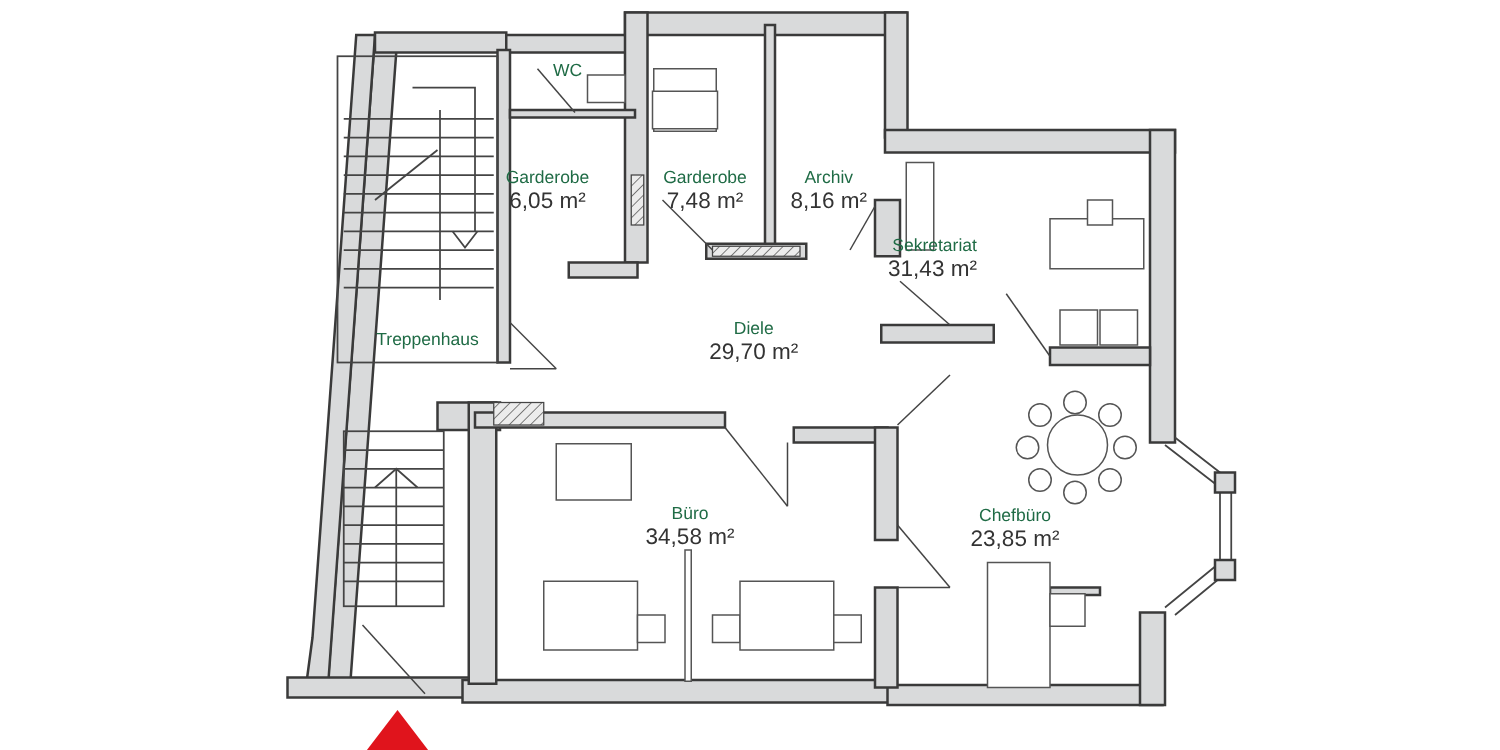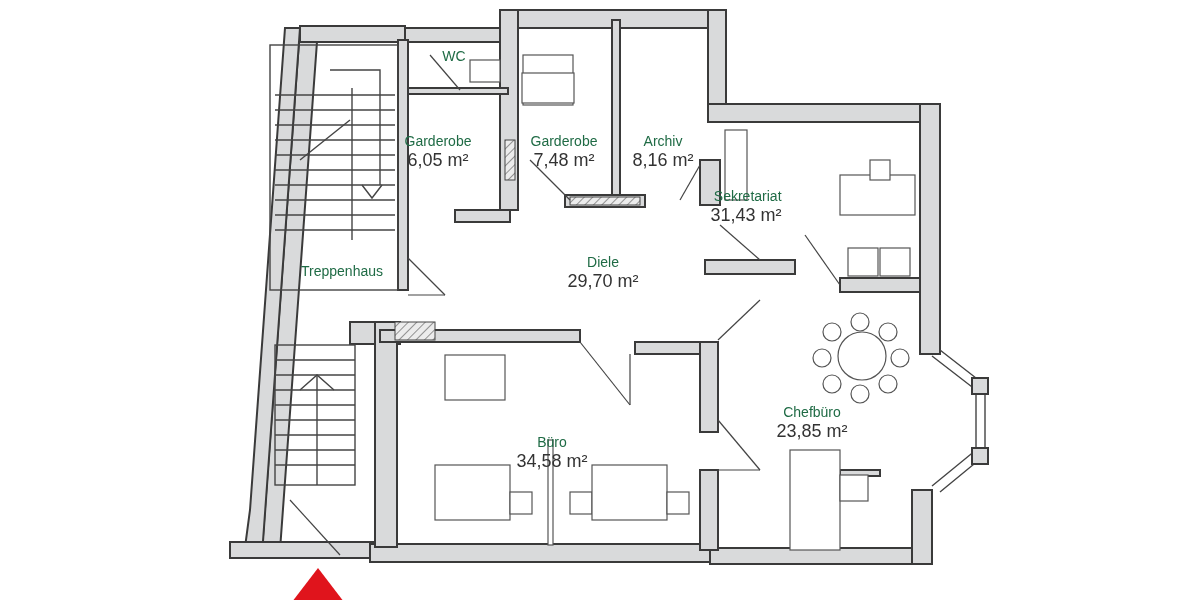--- a/index.html
+++ b/index.html
@@ -174,21 +174,21 @@
   <span class="room-name">Sekretariat</span>
   <span class="room-area">31,43 m²</span>
 </div>
 <div class="label" style="left:342px; top:263px;">
   <span class="room-name">Treppenhaus</span>
 </div>
 <div class="label" style="left:565px; top:254px;margin-left:38px;">
   <span class="room-name">Diele</span>
   <span class="room-area">29,70 m²</span>
 </div>
-<div class="label" style="left:552px; top:402px;margin-top:32px;">
+<div class="label" style="left:552px; top:402px;">
   <span class="room-name">Büro</span>
   <span class="room-area">34,58 m²</span>
 </div>
 <div class="label" style="left:812px; top:404px;">
   <span class="room-name">Chefbüro</span>
   <span class="room-area">23,85 m²</span>
 </div>
 
 <div class="entrance"></div>
 

